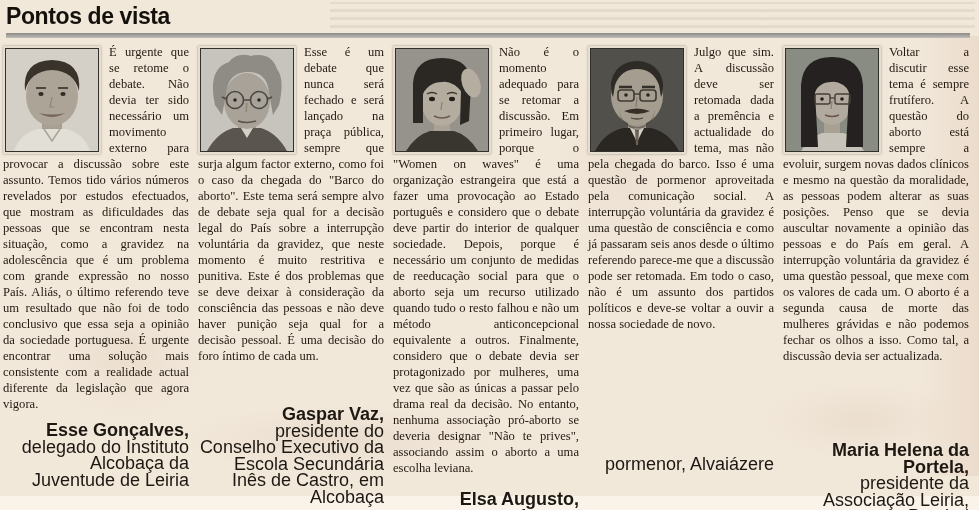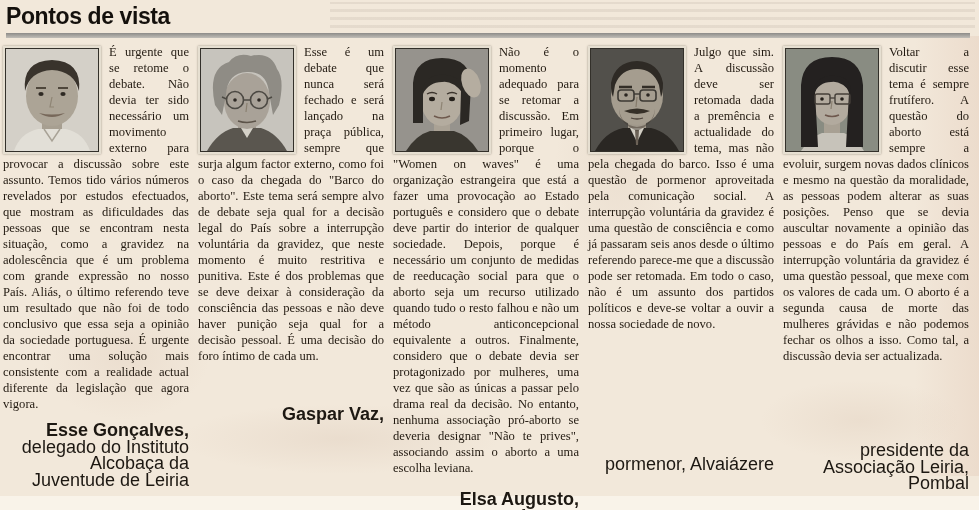--- a/index.html
+++ b/index.html
@@ -111,20 +111,21 @@
         <path d="M42.5 51 L49.5 51 M25.5 50 L21 48 M66.5 50 L71 48" stroke="#4c4943" stroke-width="1.4"></path>
         <circle cx="34" cy="51" r="1.8" fill="#2c2722"></circle>
         <circle cx="58" cy="51" r="1.8" fill="#2c2722"></circle>
         <path d="M46 54 L45 63" stroke="#8a8171" stroke-width="1.2"></path>
         <path d="M37 72 Q46 75 55 72" fill="none" stroke="#5c5349" stroke-width="1.4"></path>
       </svg>
     </div>
     <p class="body-text" lang="pt">Esse é um debate que nunca será fechado e será lançado na praça pública, sempre que surja algum factor externo, como foi o caso da chegada do "Barco do aborto". Este tema será sempre alvo de debate seja qual for a decisão legal do País sobre a interrupção voluntária da gravidez, que neste momento é muito restritiva e punitiva. Este é dos problemas que se deve deixar à consideração da consciência das pessoas e não deve haver punição seja qual for a decisão pessoal. É uma decisão do foro íntimo de cada um.</p>
     <div class="sig sig-abs sig-pos-2">
       <span class="sig-name">Gaspar Vaz,</span>
+      <span class="sig-role">presidente do Conselho Executivo da Escola Secundária Inês de Castro, em Alcobaça</span>
     </div>
   </article>
 
   <article class="col">
     <div class="photo-frame">
       <svg class="ph" viewBox="0 0 92 102">
         <rect width="92" height="102" fill="#96938d"></rect>
         <rect x="38" y="70" width="16" height="14" fill="#aaa295"></rect>
         <path d="M10 102 Q20 86 34 82 L58 82 Q72 86 82 102 Z" fill="#39362f"></path>
         <ellipse cx="46" cy="51" rx="21" ry="26" fill="#b4ac9f"></ellipse>
@@ -186,17 +187,18 @@
         <rect x="49" y="45" width="15" height="10" rx="2" fill="none" stroke="#453f39" stroke-width="1.4"></rect>
         <path d="M44 49 L49 49" stroke="#453f39" stroke-width="1.3"></path>
         <circle cx="36" cy="50" r="1.8" fill="#241f1a"></circle>
         <circle cx="56" cy="50" r="1.8" fill="#241f1a"></circle>
         <path d="M46 52 L45 60" stroke="#8c8273" stroke-width="1.2"></path>
         <path d="M39 66 Q46 69 53 66" fill="none" stroke="#6e584d" stroke-width="1.5"></path>
       </svg>
     </div>
     <p class="body-text" lang="pt">Voltar a discutir esse tema é sempre frutífero. A questão do aborto está sempre a evoluir, surgem novas dados clínicos e mesmo na questão da moralidade, as pessoas podem alterar as suas posições. Penso que se devia auscultar novamente a opinião das pessoas e do País em geral. A interrupção voluntária da gravidez é uma questão pessoal, que mexe com os valores de cada um. O aborto é a segunda causa de morte das mulheres grávidas e não podemos fechar os olhos a isso. Como tal, a discussão devia ser actualizada.</p>
     <div class="sig sig-abs sig-pos-5">
+      <span class="sig-name">Maria Helena da Portela,</span>
       <span class="sig-role">presidente da Associação Leiria, Pombal</span>
     </div>
   </article>
 
 </main>
 
 </body></html>

